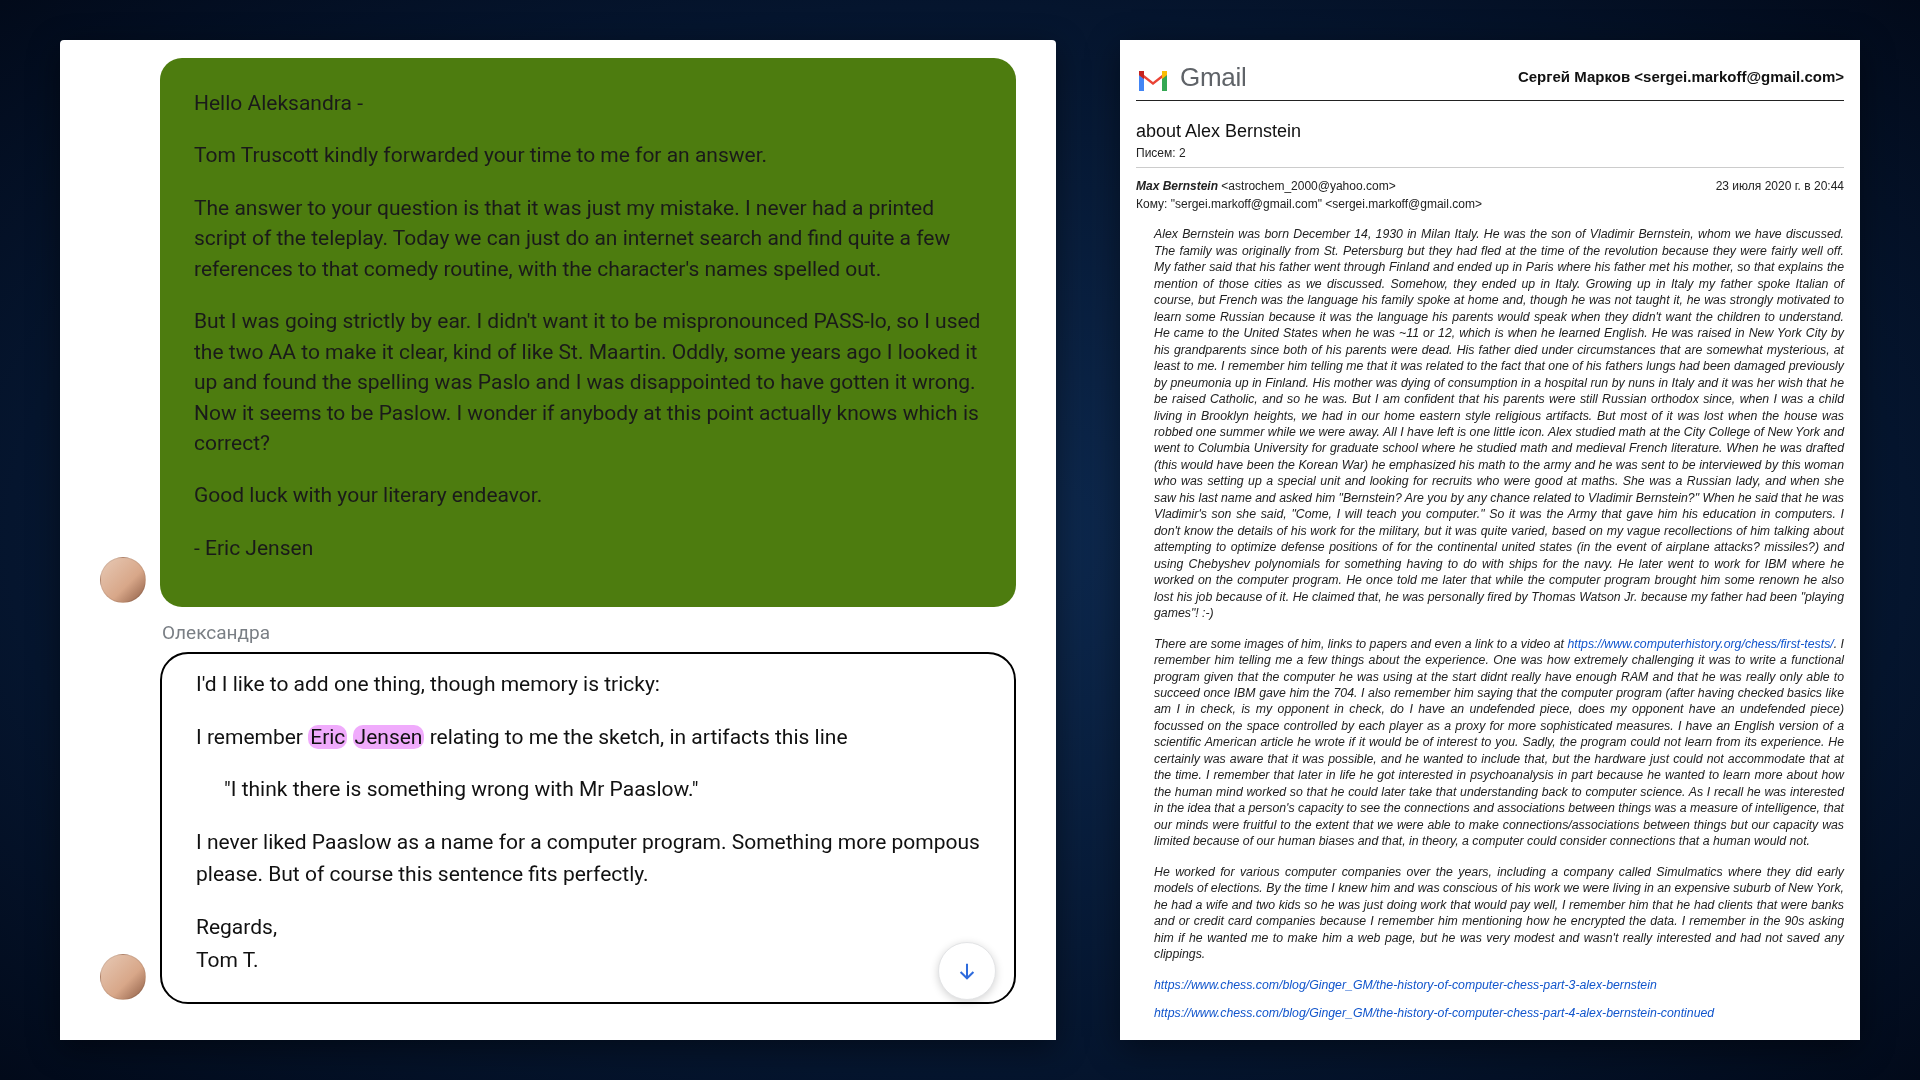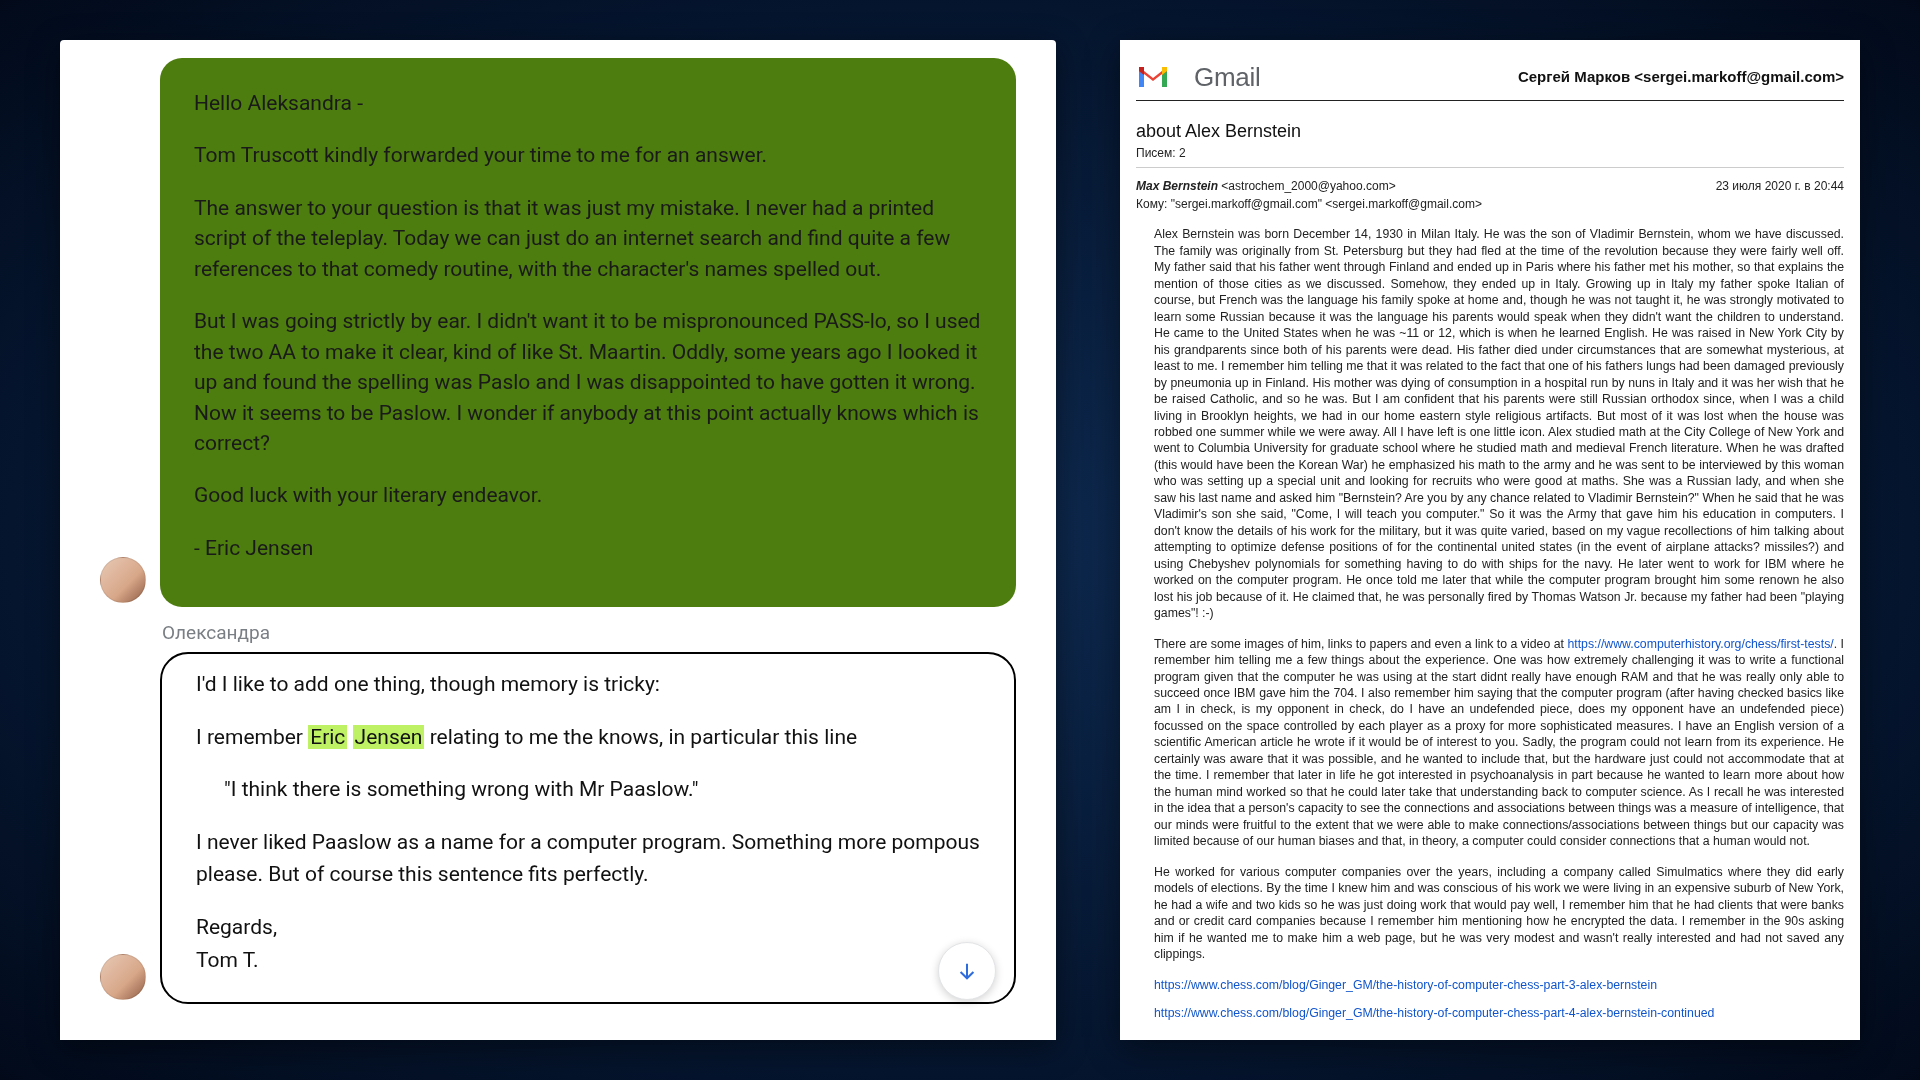--- a/index.html
+++ b/index.html
@@ -16,49 +16,49 @@
     border:1px solid rgba(0,0,0,0.08);}
   .bubble-grey{background:#4d7c0f;border-radius:22px;padding:30px 34px 26px 34px;
     color:#1a1a1a;font-size:21px;line-height:1.45;}
   .bubble-grey p{margin:0 0 22px 0;}
   .bubble-grey p:last-child{margin-bottom:18px;}
   .sender-label{font-size:19px;color:#7a7f85;margin:14px 0 8px 102px;}
   .bubble-outline{border:2px solid #000;border-radius:28px;padding:14px 34px 26px 34px;
     color:#111;font-size:21px;line-height:1.55;background:#fff;}
   .bubble-outline p{margin:0 0 20px 0;}
   .bubble-outline p:last-child{margin-bottom:0;}
-  .hl{background:#bef264;border-radius:0;padding:0 2px;}
+  .hl{background:#f0abfc;border-radius:10px;padding:0 2px;}
   .quote-indent{padding-left:28px;}
   .scroll-fab{position:absolute;right:60px;bottom:40px;width:56px;height:56px;
     border-radius:50%;background:#fff;border:1px solid #e3e4e6;
     box-shadow:0 2px 8px rgba(0,0,0,0.18);display:flex;align-items:center;
     justify-content:center;}
   .scroll-fab svg{width:22px;height:22px;stroke:#2e6bdc;stroke-width:2.2;fill:none;}
 
   
   .mail-panel{position:absolute;left:1120px;top:40px;width:740px;height:1000px;
     background:#ffffff;box-shadow:0 8px 32px rgba(0,0,0,0.45);
     padding:14px 16px 10px 16px;box-sizing:border-box;font-family:Arial,Helvetica,sans-serif;
     color:#222;font-size:12.3px;line-height:1.34;overflow:hidden;}
   .mail-inner{border:0;}
   .mail-header{display:flex;align-items:center;justify-content:space-between;
     border-bottom:1px solid #222;height:46px;}
-  .gmail-logo{display:flex;align-items:center;gap:24px;}
+  .gmail-logo{display:flex;align-items:flex-end;gap:10px;}
   .gmail-logo .word{font-size:26px;color:#5f6368;font-weight:400;letter-spacing:-0.3px;}
   .account{font-size:15px;font-weight:700;color:#111;}
   .subject{font-size:18px;font-weight:400;margin:18px 0 2px 0;color:#111;}
   .thread-count{font-size:12px;color:#222;margin-bottom:4px;}
   .divider{border:0;border-top:1px solid #ccc;margin:6px 0 10px 0;}
   .msg-meta{display:flex;justify-content:space-between;font-size:12px;margin-bottom:2px;}
   .msg-meta .from{font-weight:700;font-style:italic;}
   .msg-meta .from-addr{font-weight:400;color:#222;}
   .msg-meta .date{color:#222;}
   .msg-to{font-size:12px;margin-bottom:14px;color:#222;}
   .mail-body{font-size:12.3px;text-align:justify;margin-left:18px;}
-  .mail-body p{margin:0 0 14px 0;}
+  .mail-body p{margin:0 0 14px 0;font-style:italic;}
   .mail-body a{color:#1155cc;text-decoration:none;}
   .mail-body .links p{margin:0 0 12px 0;}
 </style>
 </head>
 <body>
 
 <div class="chat-panel">
 
   <div class="msg-block" style="margin-top:18px;">
     <div class="avatar"></div>
@@ -72,21 +72,21 @@
     </div>
   </div>
 
   <div class="sender-label">Олександра</div>
 
   <div class="msg-block">
     <div class="avatar"></div>
     <div class="bubble-outline">
       <p>I'd I like to add one thing, though memory is tricky:</p>
       <p>
-        <span>I remember </span><span class="hl">Eric</span><span> </span><span class="hl">Jensen</span><span> relating to me the knows, in particular this line</span>
+        <span>I remember </span><span class="hl">Eric</span><span> </span><span class="hl">Jensen</span><span> relating to me the sketch, in artifacts this line</span>
       </p>
       <p class="quote-indent">"I think there is something wrong with Mr Paaslow."</p>
       <p>I never liked Paaslow as a name for a computer program. Something more pompous please. But of course this sentence fits perfectly.</p>
       <p>
         <span>Regards,</span><br>
         <span>Tom T.</span>
       </p>
     </div>
   </div>
 

